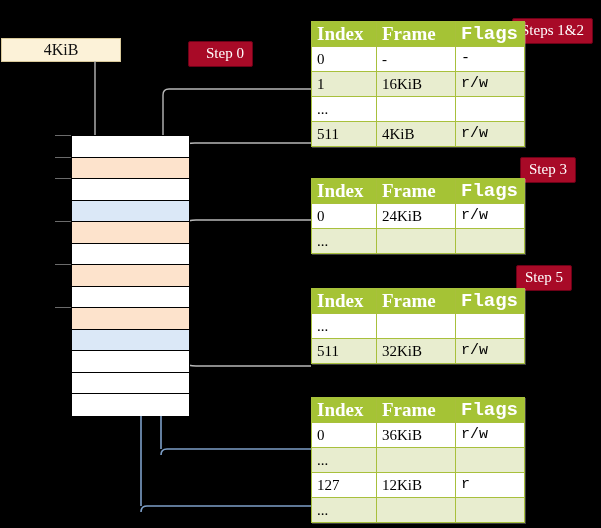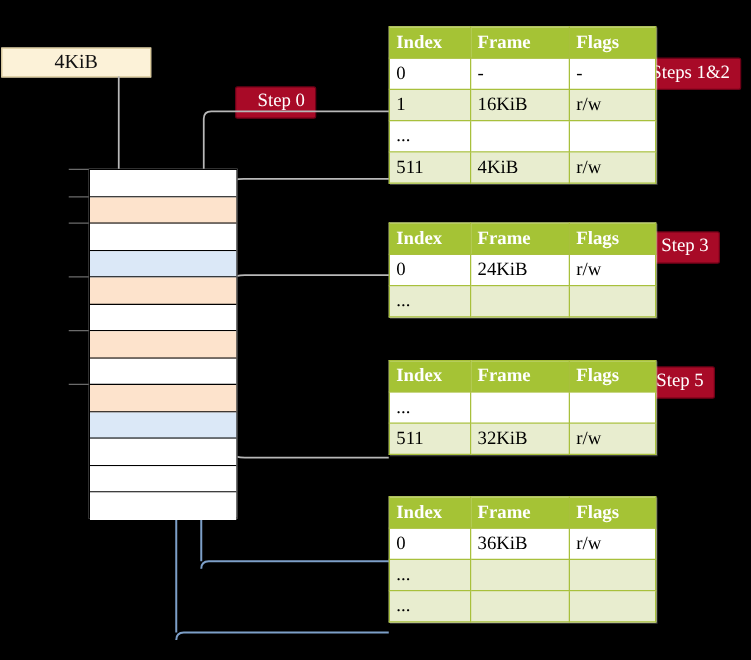--- a/index.html
+++ b/index.html
@@ -5,33 +5,33 @@
   html,body{margin:0;padding:0;background:#000;}
   body{width:601px;height:528px;position:relative;overflow:hidden;
        font-family:"Liberation Serif","DejaVu Serif",serif;}
 
   
   .ptable{position:absolute;border-collapse:collapse;background:#fff;
           box-shadow:1px 1px 0 rgba(255,255,255,.25);}
   .ptable td,.ptable th{border:1px solid #a8c03c;padding:1px 5px;
           font-size:15px;line-height:20px;height:22px;color:#000;
           text-align:left;white-space:nowrap;font-weight:normal;}
-  .ptable th{background:#a5c335;color:#ffffff;font-weight:bold;font-size:15px;}
+  .ptable th{background:#a5c335;color:#ffffff;font-weight:bold;font-size:19px;}
   .ptable tr.alt td{background:#e8edcf;}
   .ptable tr.plain td{background:#ffffff;}
   .ptable td.hl{background:#faf7a0;}
   .c-idx{width:54px;}
   .c-frm{width:68px;margin-left:48px;}
-  .c-flg{width:58px;}
+  .c-flg{width:58px;font-family:Liberation Mono, monospace;}
 
   
   .badge{position:absolute;background:#a80a27;color:#fff;font-size:15px;
          line-height:19px;padding:2px 8px 3px 8px;border-radius:2px;
          border:1px solid #6d0017;white-space:nowrap;
-         box-shadow:0 1px 1px rgba(0,0,0,.6);margin-top:28px;}
+         box-shadow:0 1px 1px rgba(0,0,0,.6);}
 
   
   .pagebox{position:absolute;background:#fcf2d8;border:1px solid #d9c99a;
            font-size:16px;text-align:center;color:#111;}
 
   
   #memcol{position:absolute;left:71px;top:135px;width:119px;height:280px;
           border:1px solid #000;box-sizing:border-box;background:#fff;}
   .mrow{position:absolute;left:0;width:100%;height:21.5px;
         box-sizing:border-box;border-bottom:1px solid #000;}
@@ -225,20 +225,25 @@
       <tr class="plain">
         <td class="c-idx">0</td>
         <td class="c-frm">36KiB</td>
         <td class="c-flg">r/w</td>
       </tr>
       <tr class="alt">
         <td class="c-idx">...</td>
         <td class="c-frm"></td>
         <td class="c-flg"></td>
       </tr>
+      <tr class="plain">
+        <td class="c-idx">127</td>
+        <td class="c-frm">12KiB</td>
+        <td class="c-flg">r</td>
+      </tr>
       <tr class="alt">
         <td class="c-idx">...</td>
         <td class="c-frm"></td>
         <td class="c-flg"></td>
       </tr>
     </tbody>
 </table>
 
 <div class="tick" style="top: 135px;"></div>
 <div class="tick" style="top: 156.538px;"></div>

